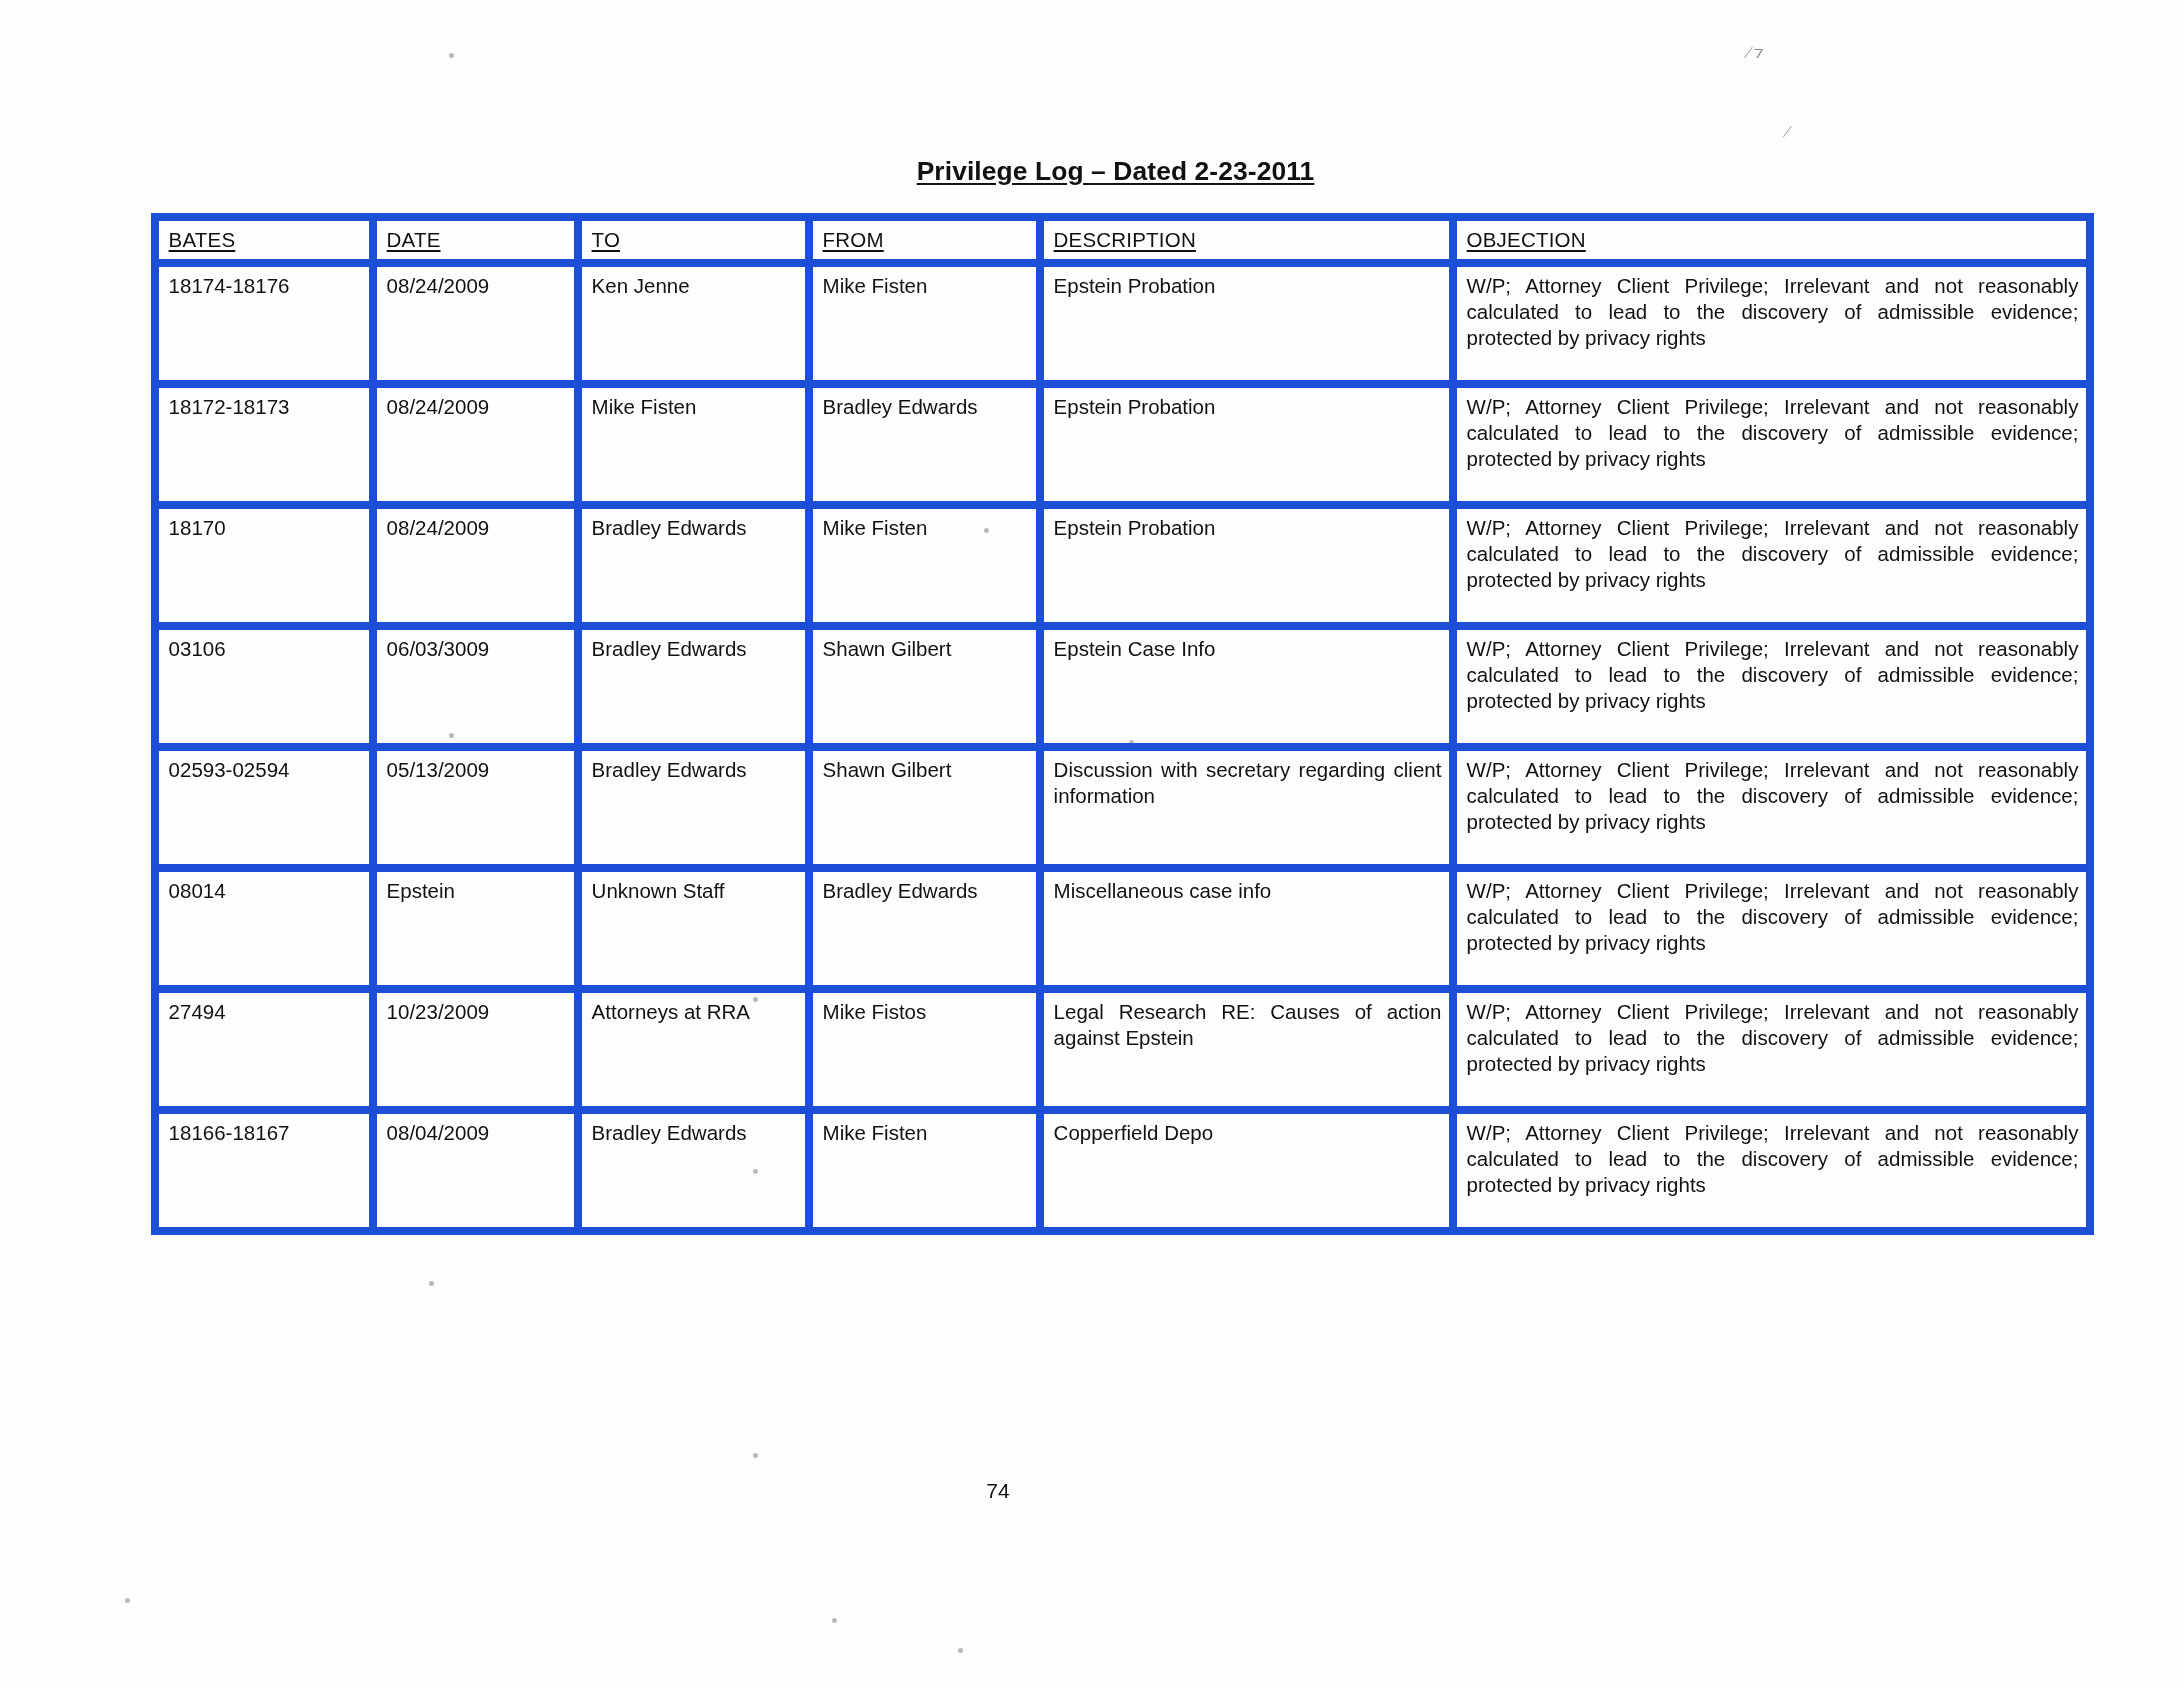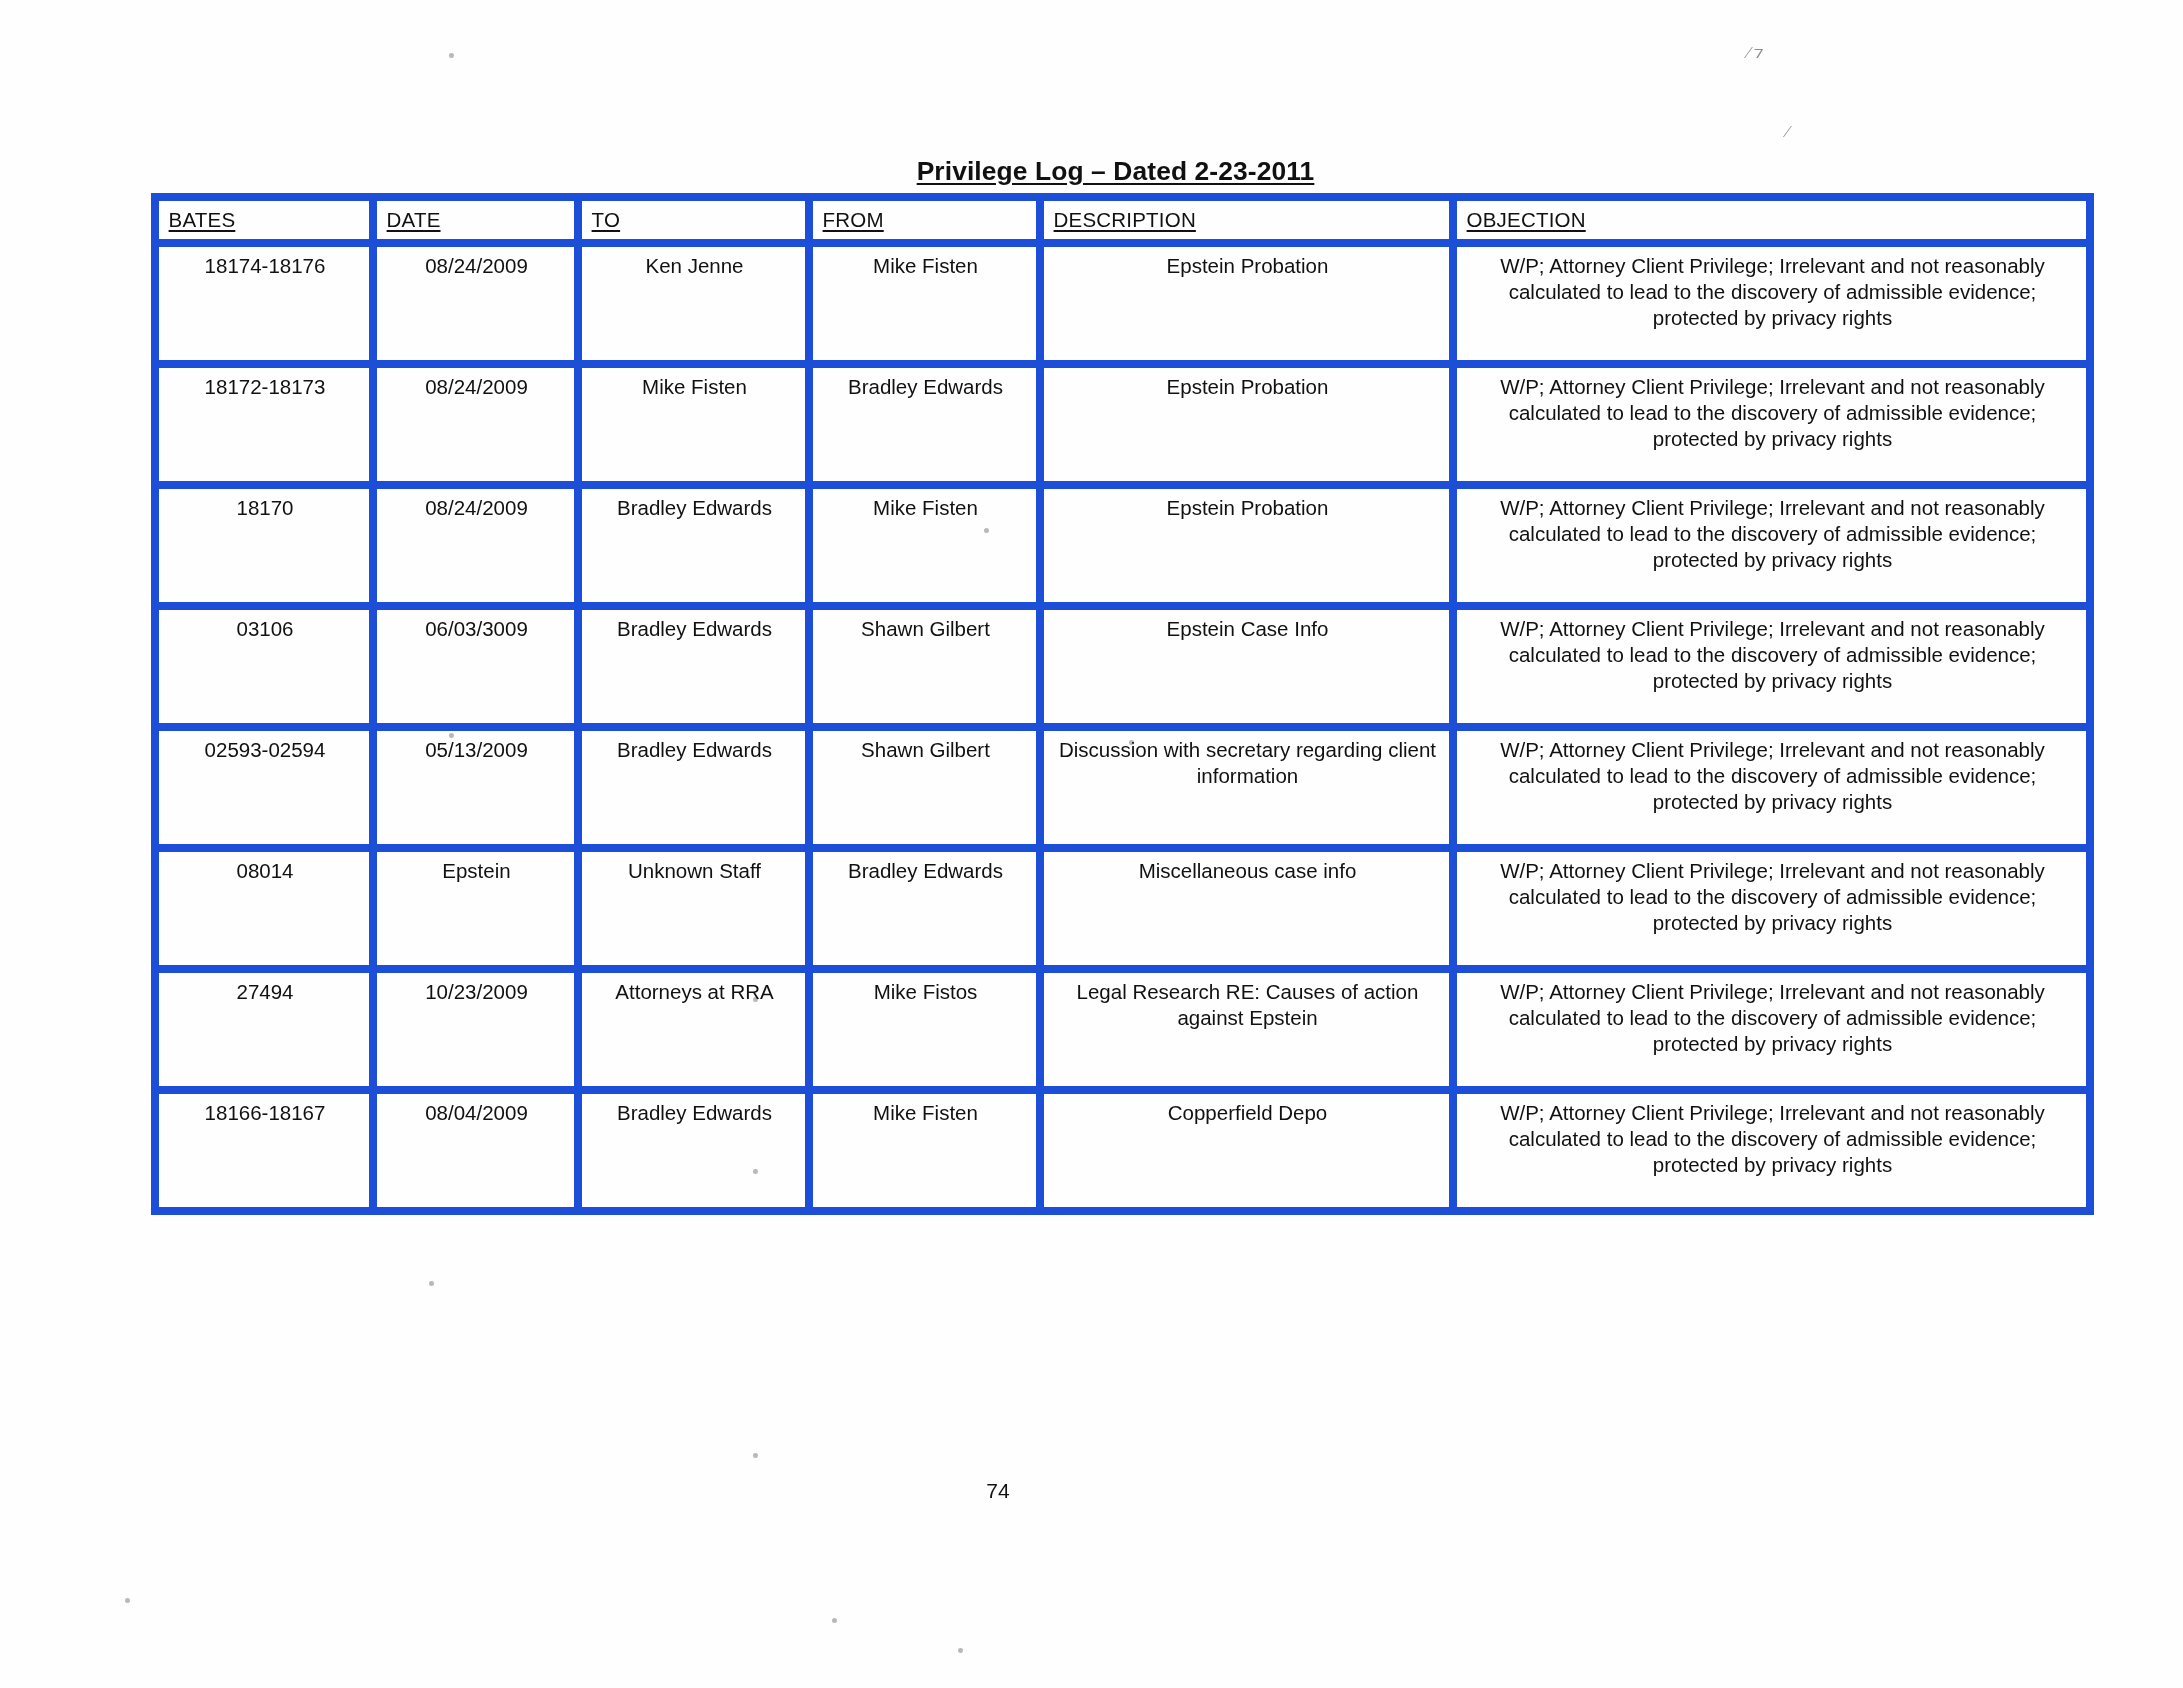--- a/index.html
+++ b/index.html
@@ -23,21 +23,21 @@
     background: #fefefe;
   }
   .doc-body {
     position: absolute;
     left: 158px;
     top: 152px;
     width: 1915px;
   }
   .title-block {
     text-align: center;
-    margin-bottom: 3px;
+    margin-bottom: 23px;
   }
   .title-line {
     font-size: 26.4px;
     font-weight: bold;
     letter-spacing: 0.1px;
     line-height: 1.45;
     display: inline-block;
     text-decoration: underline;
     text-underline-offset: 3.3px;
   }
@@ -73,21 +73,21 @@
   col.c-to    { width: 231px; }
   col.c-from  { width: 231px; }
   col.c-desc  { width: 413px; }
   col.c-obj   { width: 637px; }
 
   td.bates, td.date, td.to, td.from { white-space: nowrap; }
   td.desc { text-align: justify; text-justify: inter-word; }
   td.obj  { text-align: justify; text-justify: inter-word; padding-right: 10.6px; }
   td.obj.lead { text-align: left; }
 
-  .row-tall td { height: 99px; text-align: center; }
+  .row-tall td { height: 99px; }
   .first-row td { padding-top: 4px; padding-bottom: 4px; }
 
   .page-number {
     position: absolute;
     left: 0;
     top: 1479px;
     width: 1996px;
     text-align: center;
     font-size: 21px;
   }

